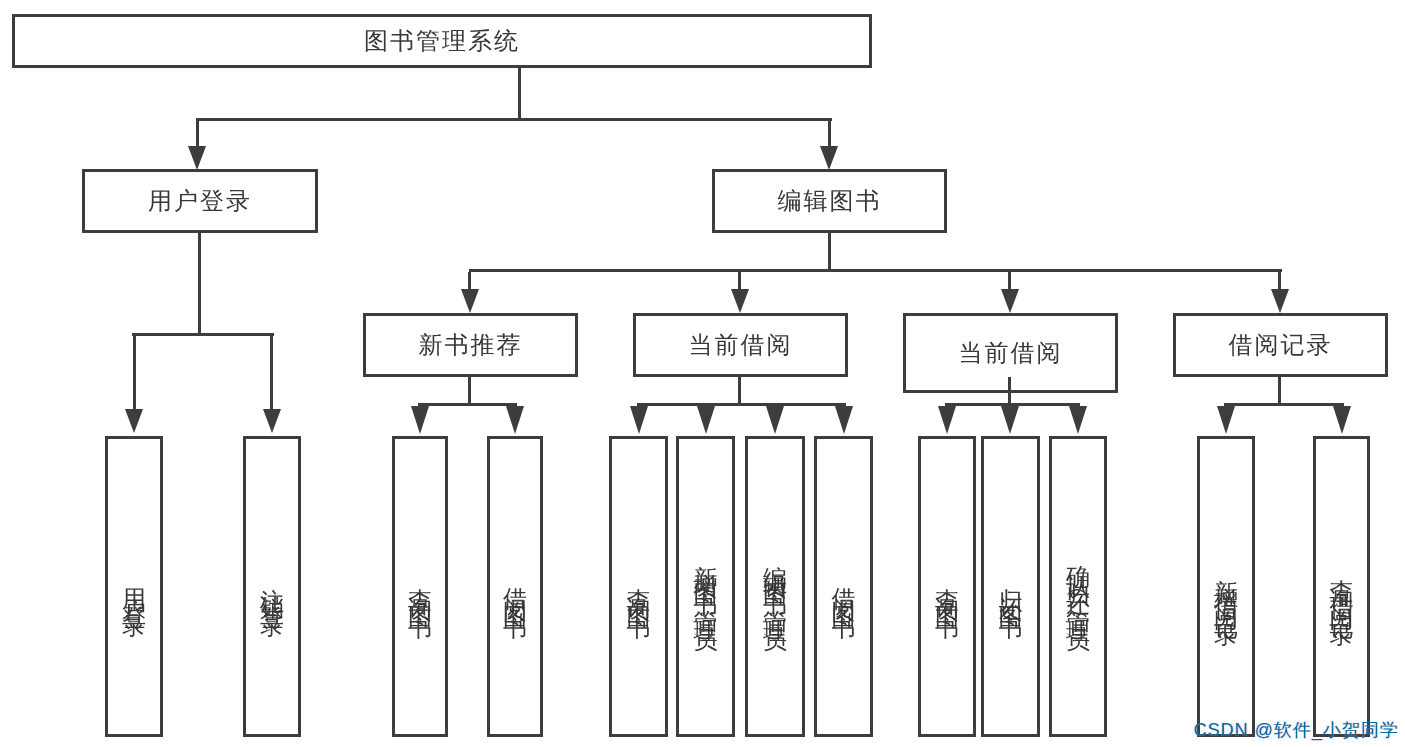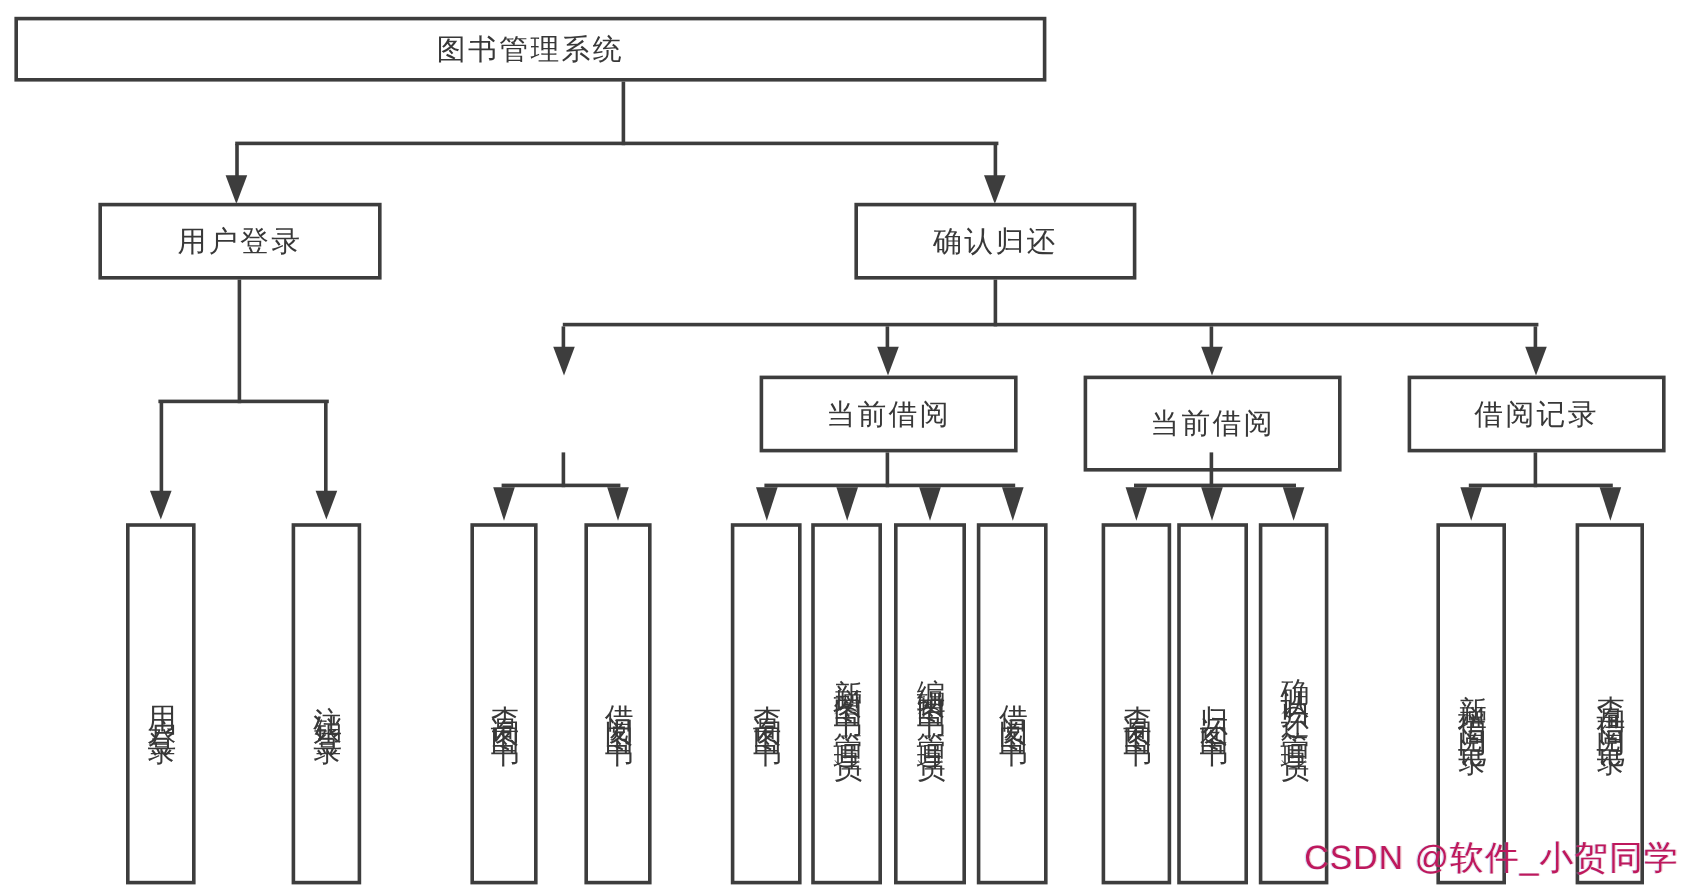--- a/index.html
+++ b/index.html
@@ -37,24 +37,24 @@
   .l{position:absolute;background:#3d3d3d;}
   .arr{
     position:absolute;width:0;height:0;
     border-left:9px solid transparent;
     border-right:9px solid transparent;
     border-top:24px solid #3d3d3d;
   }
   .arr.big{border-top-width:28px;}
   .watermark{
     position:absolute;
-    top:696px;right:6px;
-    font-size:28px;
+    top:718px;right:6px;
+    font-size:18px;
     letter-spacing:1px;
-    color:#be185d;
+    color:#0369a1;
     text-shadow:1px 0 0 rgba(230,140,140,0.35), -1px 0 0 rgba(140,160,230,0.35);
     z-index:5;
     white-space:nowrap;
   }
 </style>
 </head>
 <body>
 
 <div class="canvas">
 
@@ -66,41 +66,44 @@
   <div class="l" style="left:196px;top:118px;width:636px;height:3px"></div>
   <div class="l" style="left:196px;top:120px;width:3px;height:28px"></div>
   <div class="arr" style="left:188px;top:146px"></div>
   <div class="l" style="left:828px;top:120px;width:3px;height:28px"></div>
   <div class="arr" style="left:820px;top:146px"></div>
 
   <div class="box h" style="left:82px;top:169px;width:236px;height:64px">
     <span>用户登录</span>
   </div>
   <div class="box h" style="left:712px;top:169px;width:235px;height:64px">
-    <span>确认归还</span>
+    <span>编辑图书</span>
   </div>
 
   <div class="l" style="left:198px;top:233px;width:3px;height:103px"></div>
   <div class="l" style="left:132px;top:333px;width:142px;height:3px"></div>
   <div class="l" style="left:133px;top:335px;width:3px;height:76px"></div>
   <div class="arr" style="left:125px;top:409px"></div>
   <div class="l" style="left:270px;top:335px;width:3px;height:76px"></div>
   <div class="arr" style="left:263px;top:409px"></div>
 
   <div class="l" style="left:828px;top:233px;width:3px;height:39px"></div>
   <div class="l" style="left:469px;top:269px;width:813px;height:3px"></div>
   <div class="l" style="left:468px;top:272px;width:3px;height:20px"></div>
   <div class="arr" style="left:461px;top:289px"></div>
   <div class="l" style="left:738px;top:272px;width:3px;height:20px"></div>
   <div class="arr" style="left:731px;top:289px"></div>
   <div class="l" style="left:1008px;top:272px;width:3px;height:20px"></div>
   <div class="arr" style="left:1001px;top:289px"></div>
   <div class="l" style="left:1278px;top:272px;width:3px;height:20px"></div>
   <div class="arr" style="left:1271px;top:289px"></div>
 
+  <div class="box h" style="left:363px;top:313px;width:215px;height:64px">
+    <span>新书推荐</span>
+  </div>
   <div class="box h" style="left:633px;top:313px;width:215px;height:64px">
     <span>当前借阅</span>
   </div>
   <div class="box h" style="left:903px;top:313px;width:215px;height:80px">
     <span>当前借阅</span>
   </div>
   <div class="box h" style="left:1173px;top:313px;width:215px;height:64px">
     <span>借阅记录</span>
   </div>
 

